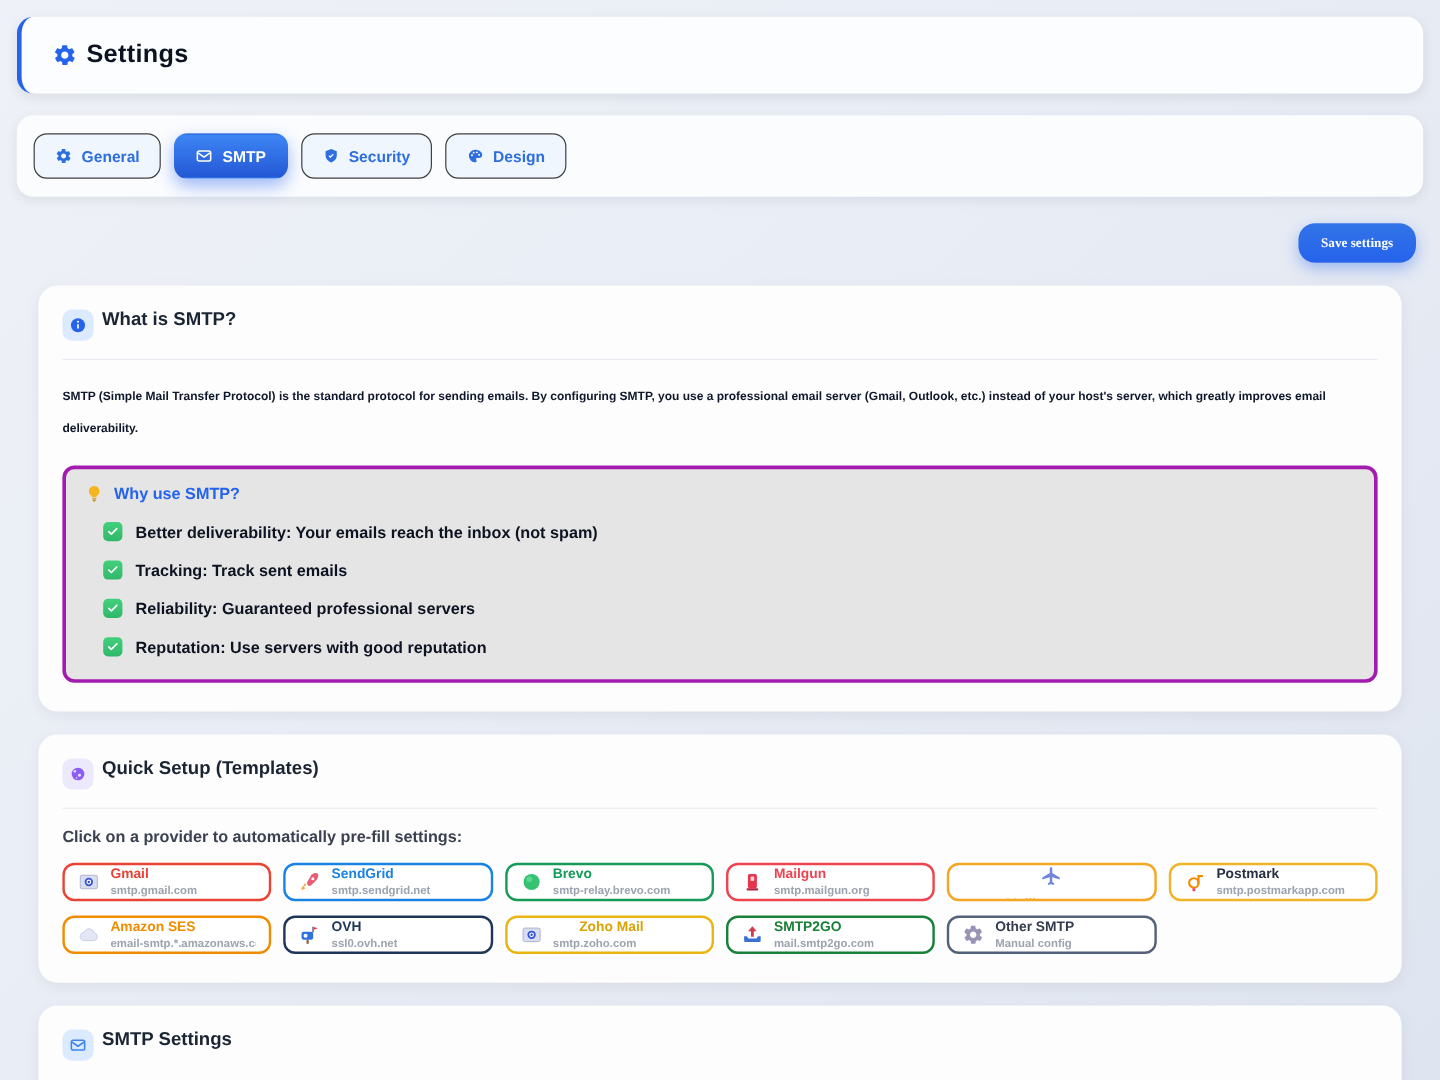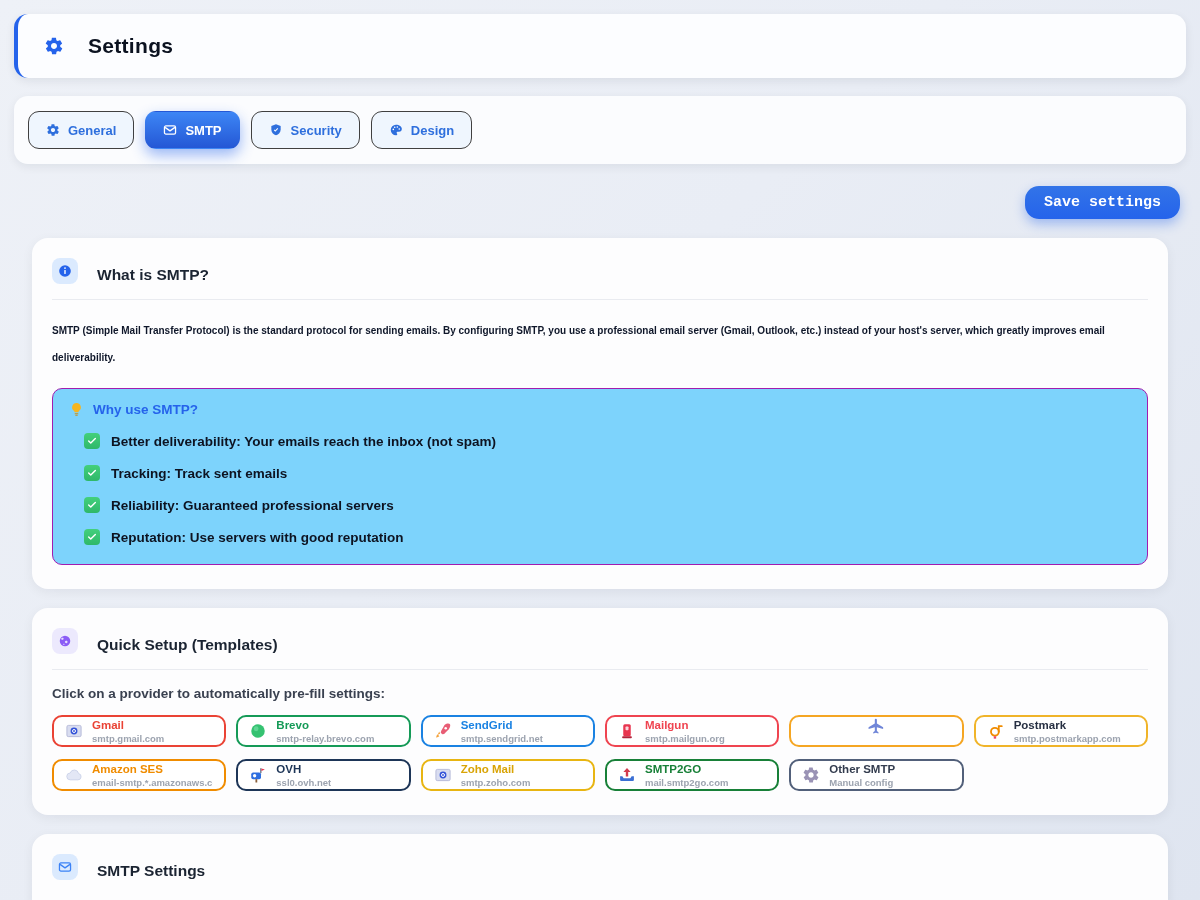--- a/index.html
+++ b/index.html
@@ -7,21 +7,21 @@
   body {
     font-family:"Liberation Sans", sans-serif;
     background:linear-gradient(135deg,#eef1f7 0%,#e9edf5 45%,#dfe5f0 100%);
     color:#101828;
   }
   
   .header-card{
     margin:14px 14px 0; height:64px; background:#fcfdff;
     border-radius:14px; border-left:4px solid #2563eb;
     box-shadow:0 3px 10px rgba(15,23,42,.08);
-    display:flex; align-items:center; gap:24px; padding-left:26px;
+    display:flex; align-items:center; gap:8px; padding-left:26px;
   }
   .hgear{ width:20px; height:20px; color:#2563eb; display:inline-flex; }
   .hgear svg{ width:20px; height:20px; }
   .header-title{ font-size:21px; font-weight:bold; color:#0b1220; letter-spacing:.3px; }
   
   .tabbar-card{
     margin:18px 14px 0; height:68px; background:#fbfcfe; border-radius:14px;
     box-shadow:0 3px 10px rgba(15,23,42,.07);
     display:flex; align-items:center; padding:0 14px; gap:11px;
   }
@@ -34,42 +34,42 @@
   .tab-icon svg{ width:14px; height:14px; }
   .tab.active{
     background:linear-gradient(180deg,#3d86f5,#2457d5); color:#fff; border:1px solid transparent;
     box-shadow:0 6px 14px rgba(37,99,235,.45);
   }
   
   .save-row{ display:flex; justify-content:flex-end; margin:22px 20px 0; }
   .save-btn{
     height:33px; padding:0 19px; border:none; border-radius:14px;
     background:linear-gradient(180deg,#3274e8,#2563eb); color:#fff;
-    font-family:Liberation Mono, monospace; font-size:15px; font-weight:bold; cursor:pointer;
+    font-family:Liberation Serif, serif; font-size:11px; font-weight:bold; cursor:pointer;
     box-shadow:0 5px 12px rgba(37,99,235,.38);
   }
   
   .content{ margin:0 32px; }
   .card{
     background:#fdfdfe; border-radius:16px; margin-top:19px;
     box-shadow:0 3px 12px rgba(15,23,42,.06);
     padding:20px 20px 24px;
   }
-  .card-head{ display:flex; align-items:flex-end; gap:19px; padding-bottom:15px; }
+  .card-head{ display:flex; align-items:flex-start; gap:7px; padding-bottom:15px; }
   .badge{ width:26px; height:26px; border-radius:8px; display:flex; align-items:center; justify-content:center; }
   .badge svg{ width:14px; height:14px; }
   .badge-blue{ background:#dbeafe; color:#2563eb; }
   .badge-purple{ background:#ece9fd; color:#8b5cf6; }
   .badge-sky{ background:#dbeafe; color:#3b82f6; }
   .card-title{ font-size:15.5px; font-weight:bold; color:#1b2432; }
   .divider{ height:1px; background:#e9ebf0; }
   
   .desc{ font-size:10px; line-height:27px; font-weight:700; color:#0f172a; margin-top:17px; }
   .whybox{
-    margin-top:17px; border:1px solid #a21caf; background:#7dd3fc;
+    margin-top:17px; border:3px solid #a21caf; background:#e5e5e5;
     border-radius:10px; padding:13px 16px 19px;
   }
   .whybox-title{ display:flex; align-items:center; gap:9px; color:#2563eb; font-size:13.5px; font-weight:bold; }
   .bulb-wrap{ width:15px; height:15px; display:inline-flex; }
   .bulb-wrap svg{ width:15px; height:15px; }
   .why-item{ display:flex; align-items:center; gap:11px; margin:16px 0 0 15px; font-size:13.5px; font-weight:600; color:#0d1321; }
   .check-badge{
     width:16px; height:16px; border-radius:4px; flex:0 0 16px;
     background:linear-gradient(180deg,#43d07c,#2fb869);
     display:flex; align-items:center; justify-content:center;
@@ -226,44 +226,44 @@
               <rect x="2.5" y="4.5" width="19" height="15" rx="2" fill="#d9ddf0" stroke="#a9aed0"></rect>
               <circle cx="12" cy="12" r="4.6" fill="#3353d8"></circle>
               <circle cx="12" cy="12" r="2" fill="none" stroke="#fff" stroke-width="1.3"></circle>
             </svg>
           </span>
         <span class="p-text">
             <span class="p-name" style="color: rgb(234, 67, 53);">Gmail</span>
             <span class="p-host">smtp.gmail.com</span>
           </span>
       </div>
-      <div class="provider" style="border-color: rgb(21, 154, 87);">
-        <span class="p-icon">
-            <svg viewBox="0 0 24 24">
-              <circle cx="12" cy="12" r="9" fill="#35c271"></circle>
-              <circle cx="9.5" cy="9" r="3.2" fill="#5fd694"></circle>
-            </svg>
-          </span>
-        <span class="p-text">
-            <span class="p-name" style="color: rgb(21, 154, 87);">Brevo</span>
-            <span class="p-host">smtp-relay.brevo.com</span>
-          </span>
-      </div>
       <div class="provider" style="border-color: rgb(26, 130, 226);">
         <span class="p-icon">
             <svg viewBox="0 0 24 24">
               <path d="M14 4c3-2.4 6-2.4 7-1.3s1 4-1.3 7l-6.2 6.2-2.4.5L9 14.3l.5-2.4L14 4z" fill="#e85d75"></path>
               <circle cx="15.6" cy="8.4" r="1.7" fill="#fff"></circle>
               <path d="M8.2 15.8l-3.4 1.2 2.2-4.2 1.2 3z" fill="#f4a23c"></path>
               <path d="M4.6 16.4c-1.3 1.3-1.8 4.4-1.8 4.4s3.1-.5 4.4-1.8l-2.6-2.6z" fill="#f4a23c"></path>
             </svg>
           </span>
         <span class="p-text">
             <span class="p-name" style="color: rgb(26, 130, 226);">SendGrid</span>
             <span class="p-host">smtp.sendgrid.net</span>
+          </span>
+      </div>
+      <div class="provider" style="border-color: rgb(21, 154, 87);">
+        <span class="p-icon">
+            <svg viewBox="0 0 24 24">
+              <circle cx="12" cy="12" r="9" fill="#35c271"></circle>
+              <circle cx="9.5" cy="9" r="3.2" fill="#5fd694"></circle>
+            </svg>
+          </span>
+        <span class="p-text">
+            <span class="p-name" style="color: rgb(21, 154, 87);">Brevo</span>
+            <span class="p-host">smtp-relay.brevo.com</span>
           </span>
       </div>
       <div class="provider" style="border-color: rgb(239, 68, 80);">
         <span class="p-icon">
             <svg viewBox="0 0 24 24">
               <rect x="7" y="3" width="10" height="16" rx="2" fill="#e8354f"></rect>
               <rect x="10" y="6" width="4" height="5" rx="1" fill="#fbd5dc"></rect>
               <rect x="5.5" y="19" width="13" height="2.5" rx="1.2" fill="#b3223a"></rect>
             </svg>
           </span>
@@ -324,21 +324,21 @@
       </div>
       <div class="provider" style="border-color: rgb(232, 181, 18);">
         <span class="p-icon">
             <svg viewBox="0 0 24 24">
               <rect x="2.5" y="4.5" width="19" height="15" rx="2" fill="#d9ddf0" stroke="#a9aed0"></rect>
               <circle cx="12" cy="12" r="4.6" fill="#3353d8"></circle>
               <circle cx="12" cy="12" r="2" fill="none" stroke="#fff" stroke-width="1.3"></circle>
             </svg>
           </span>
         <span class="p-text">
-            <span class="p-name" style="color: rgb(217, 164, 6);">Zoho Mail</span>
+            <span class="p-name" style="color: rgb(217, 164, 6); margin-left: 22px;">Zoho Mail</span>
             <span class="p-host">smtp.zoho.com</span>
           </span>
       </div>
       <div class="provider" style="border-color: rgb(24, 128, 56);">
         <span class="p-icon">
             <svg viewBox="0 0 24 24">
               <path d="M12 2.5l4.8 5.6h-3.2v6h-3.2v-6H7.2L12 2.5z" fill="#d23b4e"></path>
               <path d="M2.8 13.5v5A1.5 1.5 0 0 0 4.3 20h15.4a1.5 1.5 0 0 0 1.5-1.5v-5h-3l-1.7 2.7H7.5l-1.7-2.7h-3z" fill="#3b6fd4"></path>
             </svg>
           </span>

